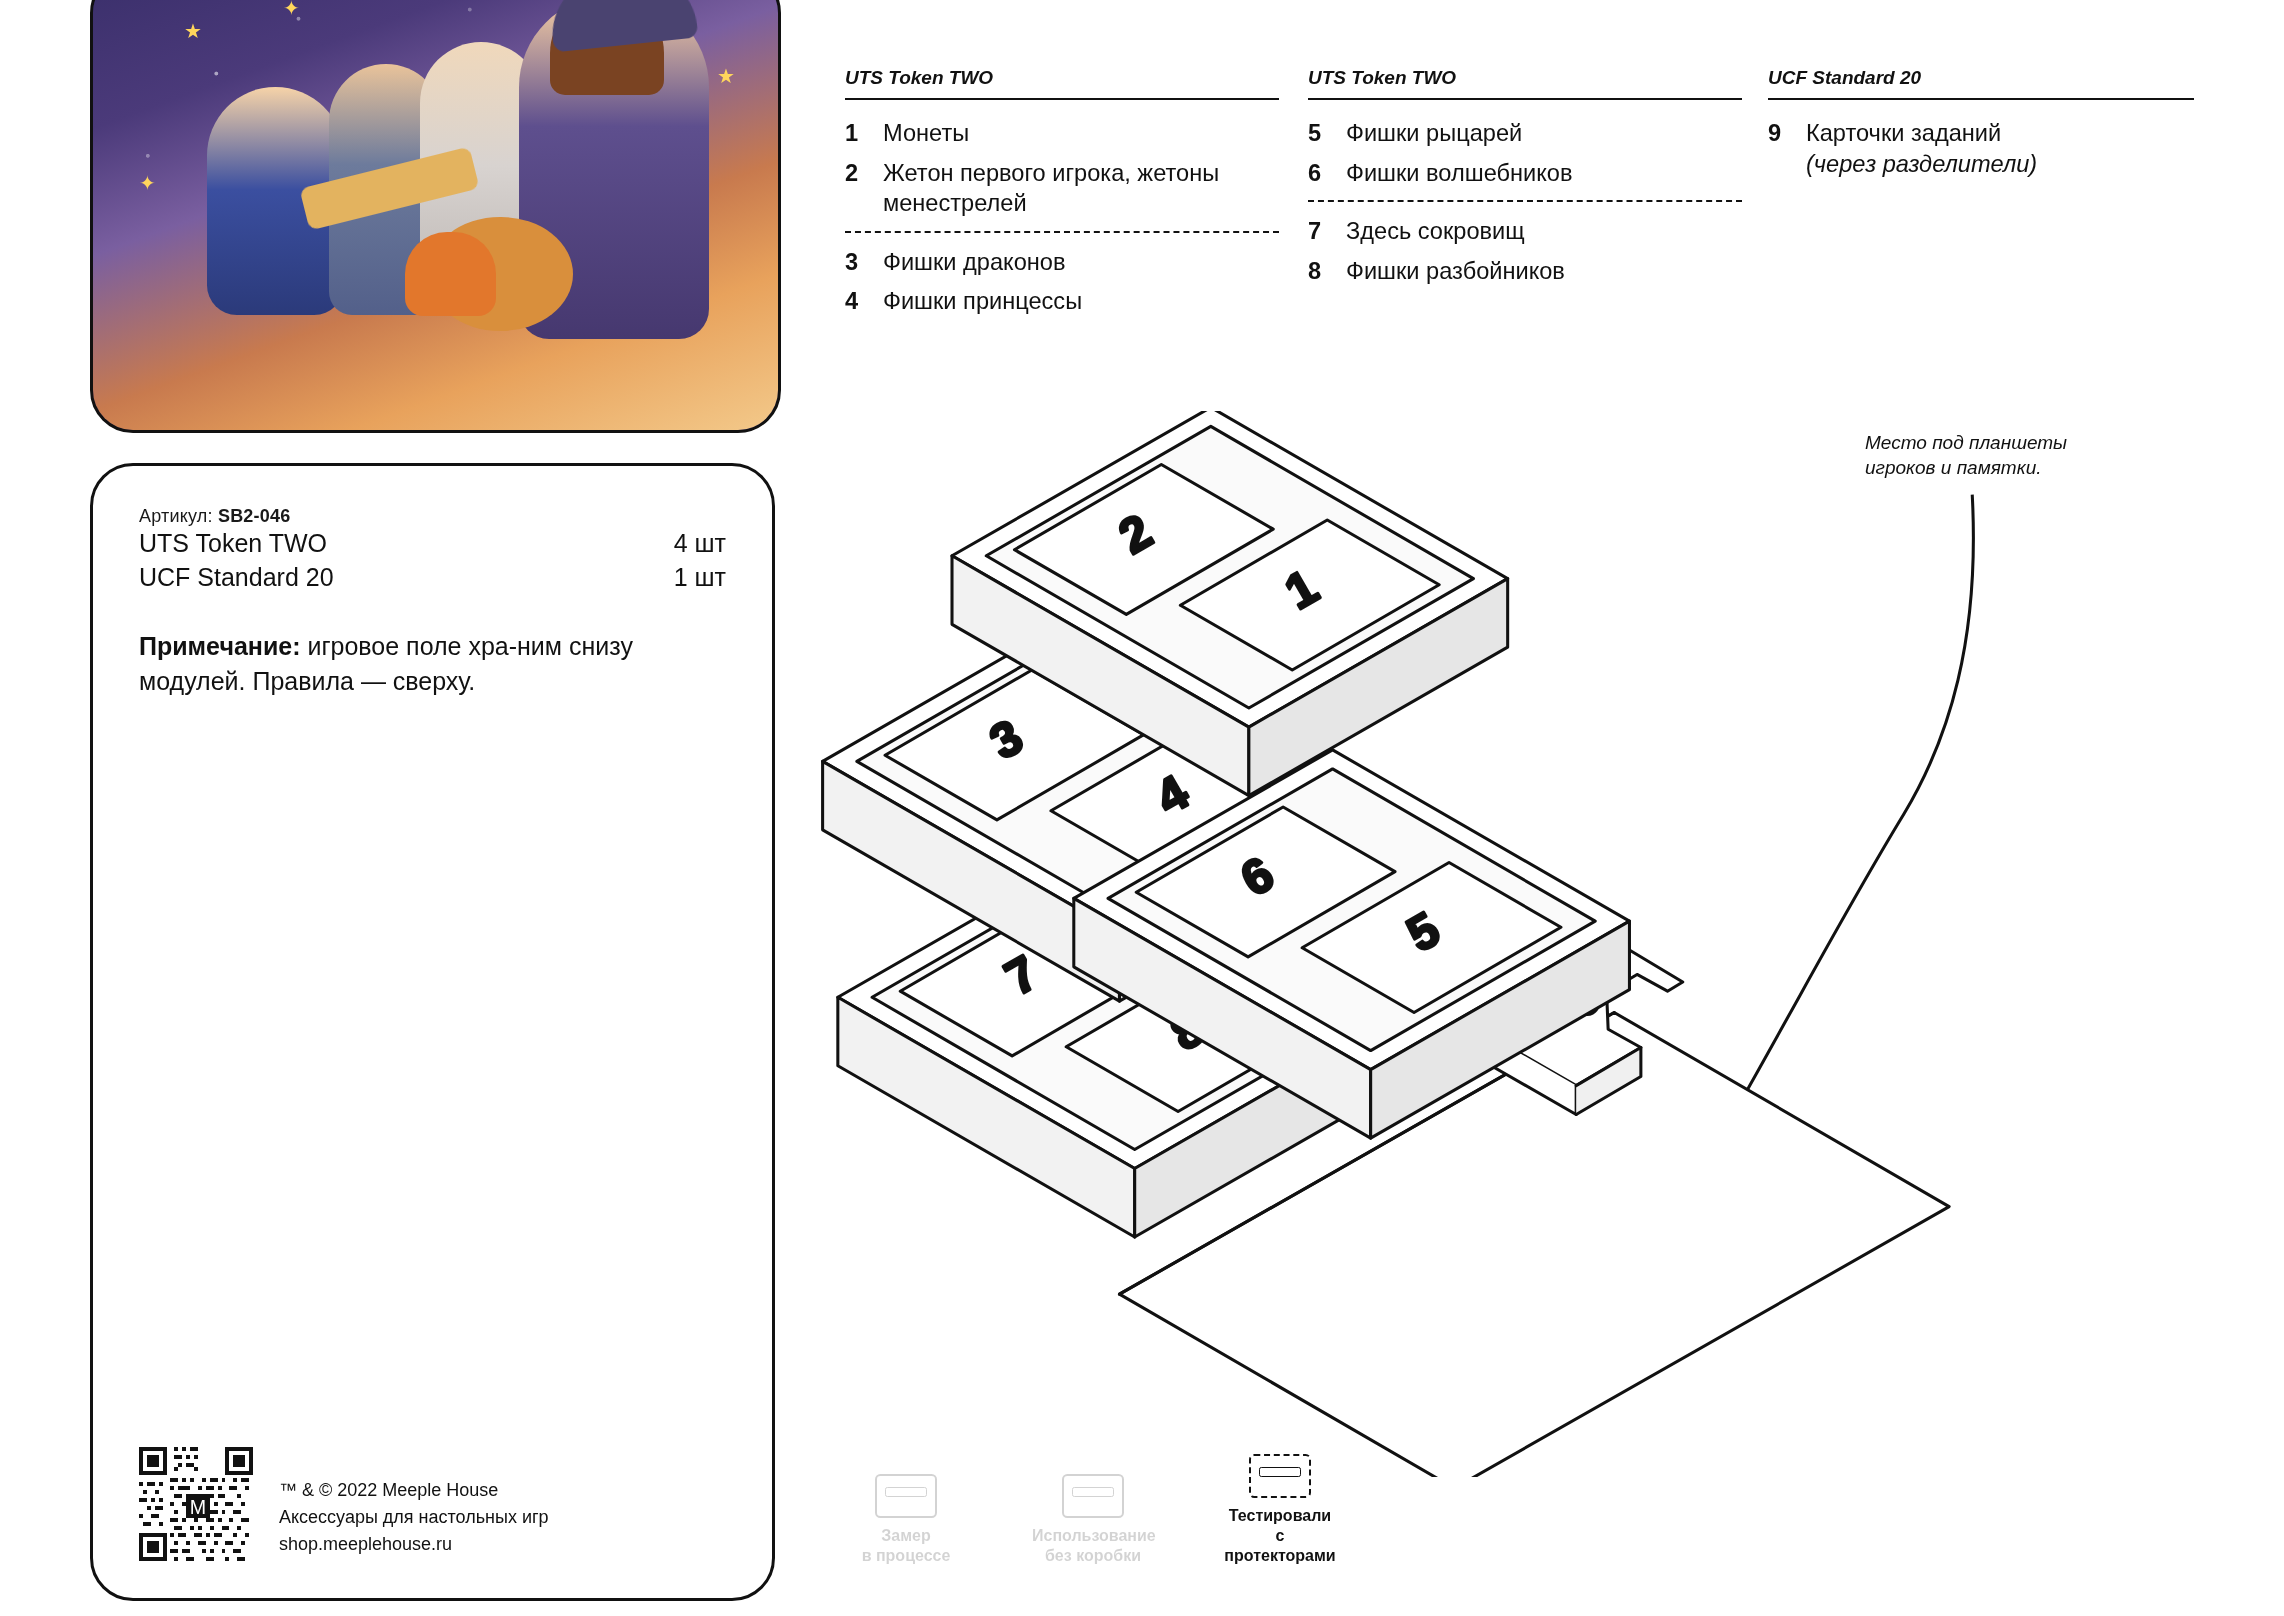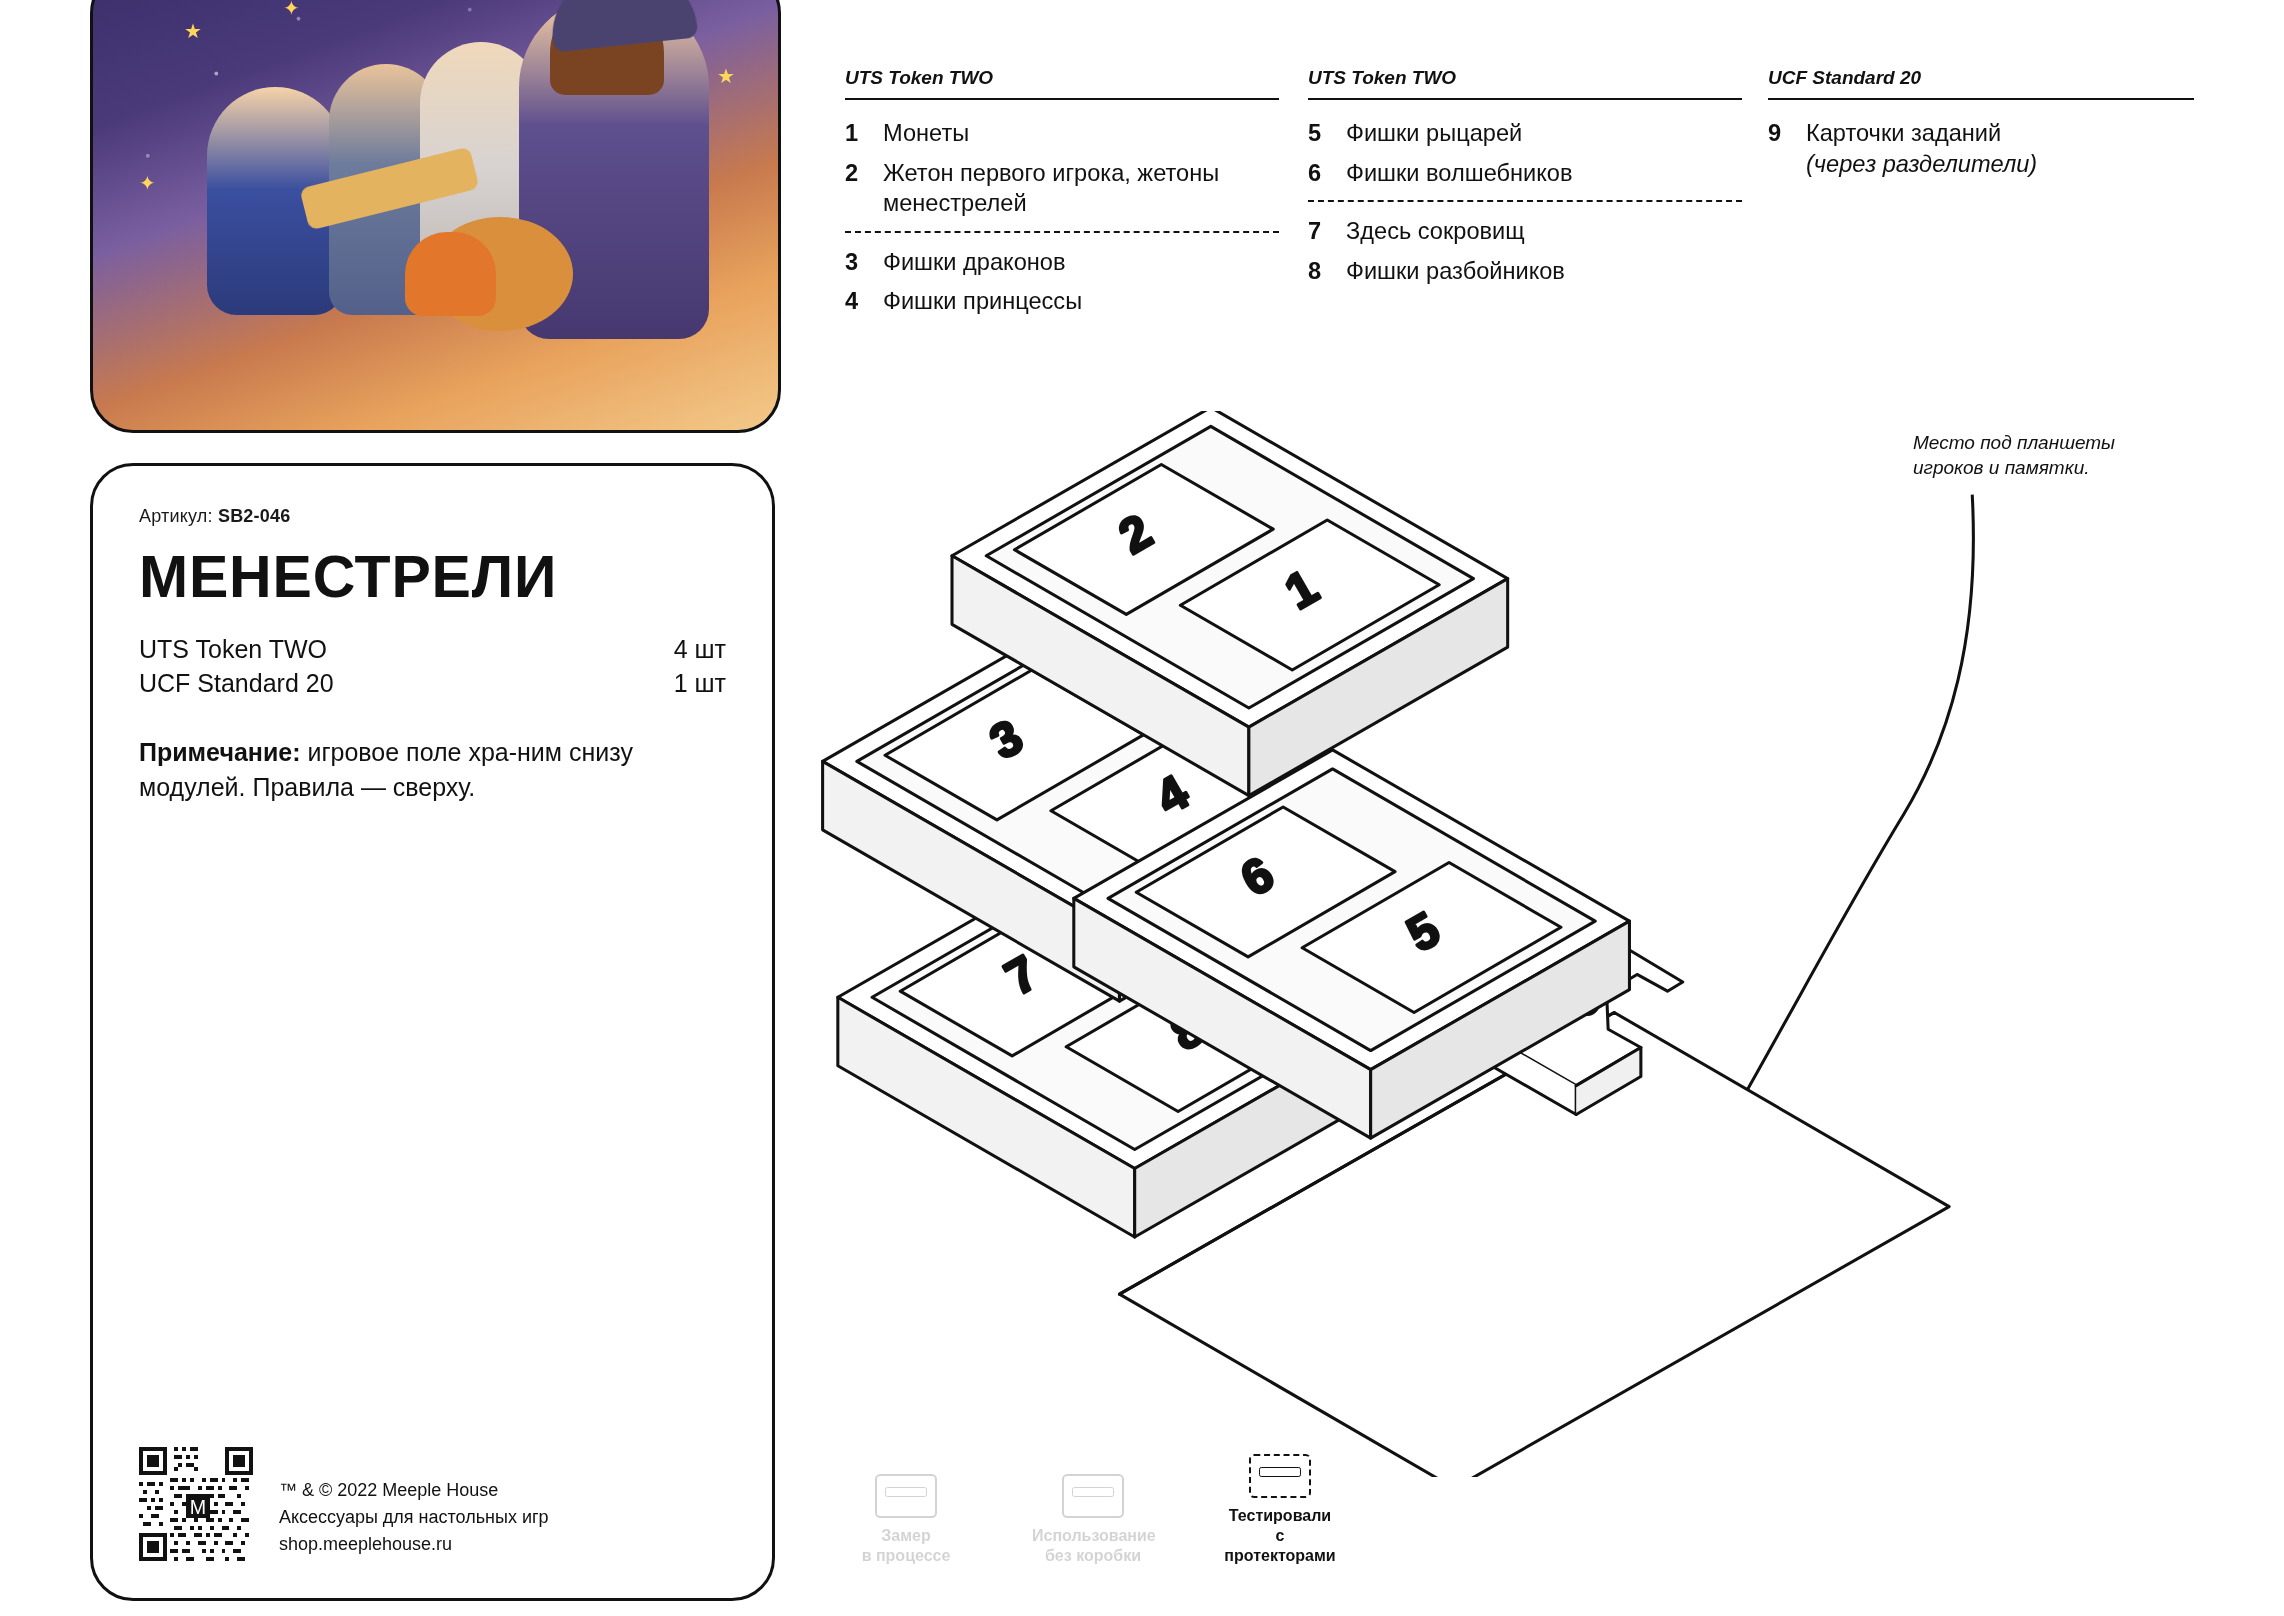--- a/index.html
+++ b/index.html
@@ -170,21 +170,20 @@
 
   
   .callout {
     position: absolute;
     left: 1865px;
     top: 431px;
     width: 274px;
     font-size: 19px;
     font-style: italic;
     line-height: 1.3;
-    margin-left: 48px;
   }
   .callout-arrow {
     position: absolute;
     left: 1622px;
     top: 487px;
     width: 396px;
     height: 784px;
     pointer-events: none;
   }
 
@@ -251,21 +250,20 @@
       <div class="star" style="left:624px; top:91px;">★</div>
     </div>
   </div>
 
   <div class="info-card">
     <div class="sku">
       <span>Артикул:</span>
       <b>SB2-046</b>
     </div>
 
-    <div class="title">МЕНЕСТРЕЛИ</div>
 
     <div class="spec-row">
       <span>UTS Token TWO</span>
       <span>4 шт</span>
     </div>
     <div class="spec-row">
       <span>UCF Standard 20</span>
       <span>1 шт</span>
     </div>
 

